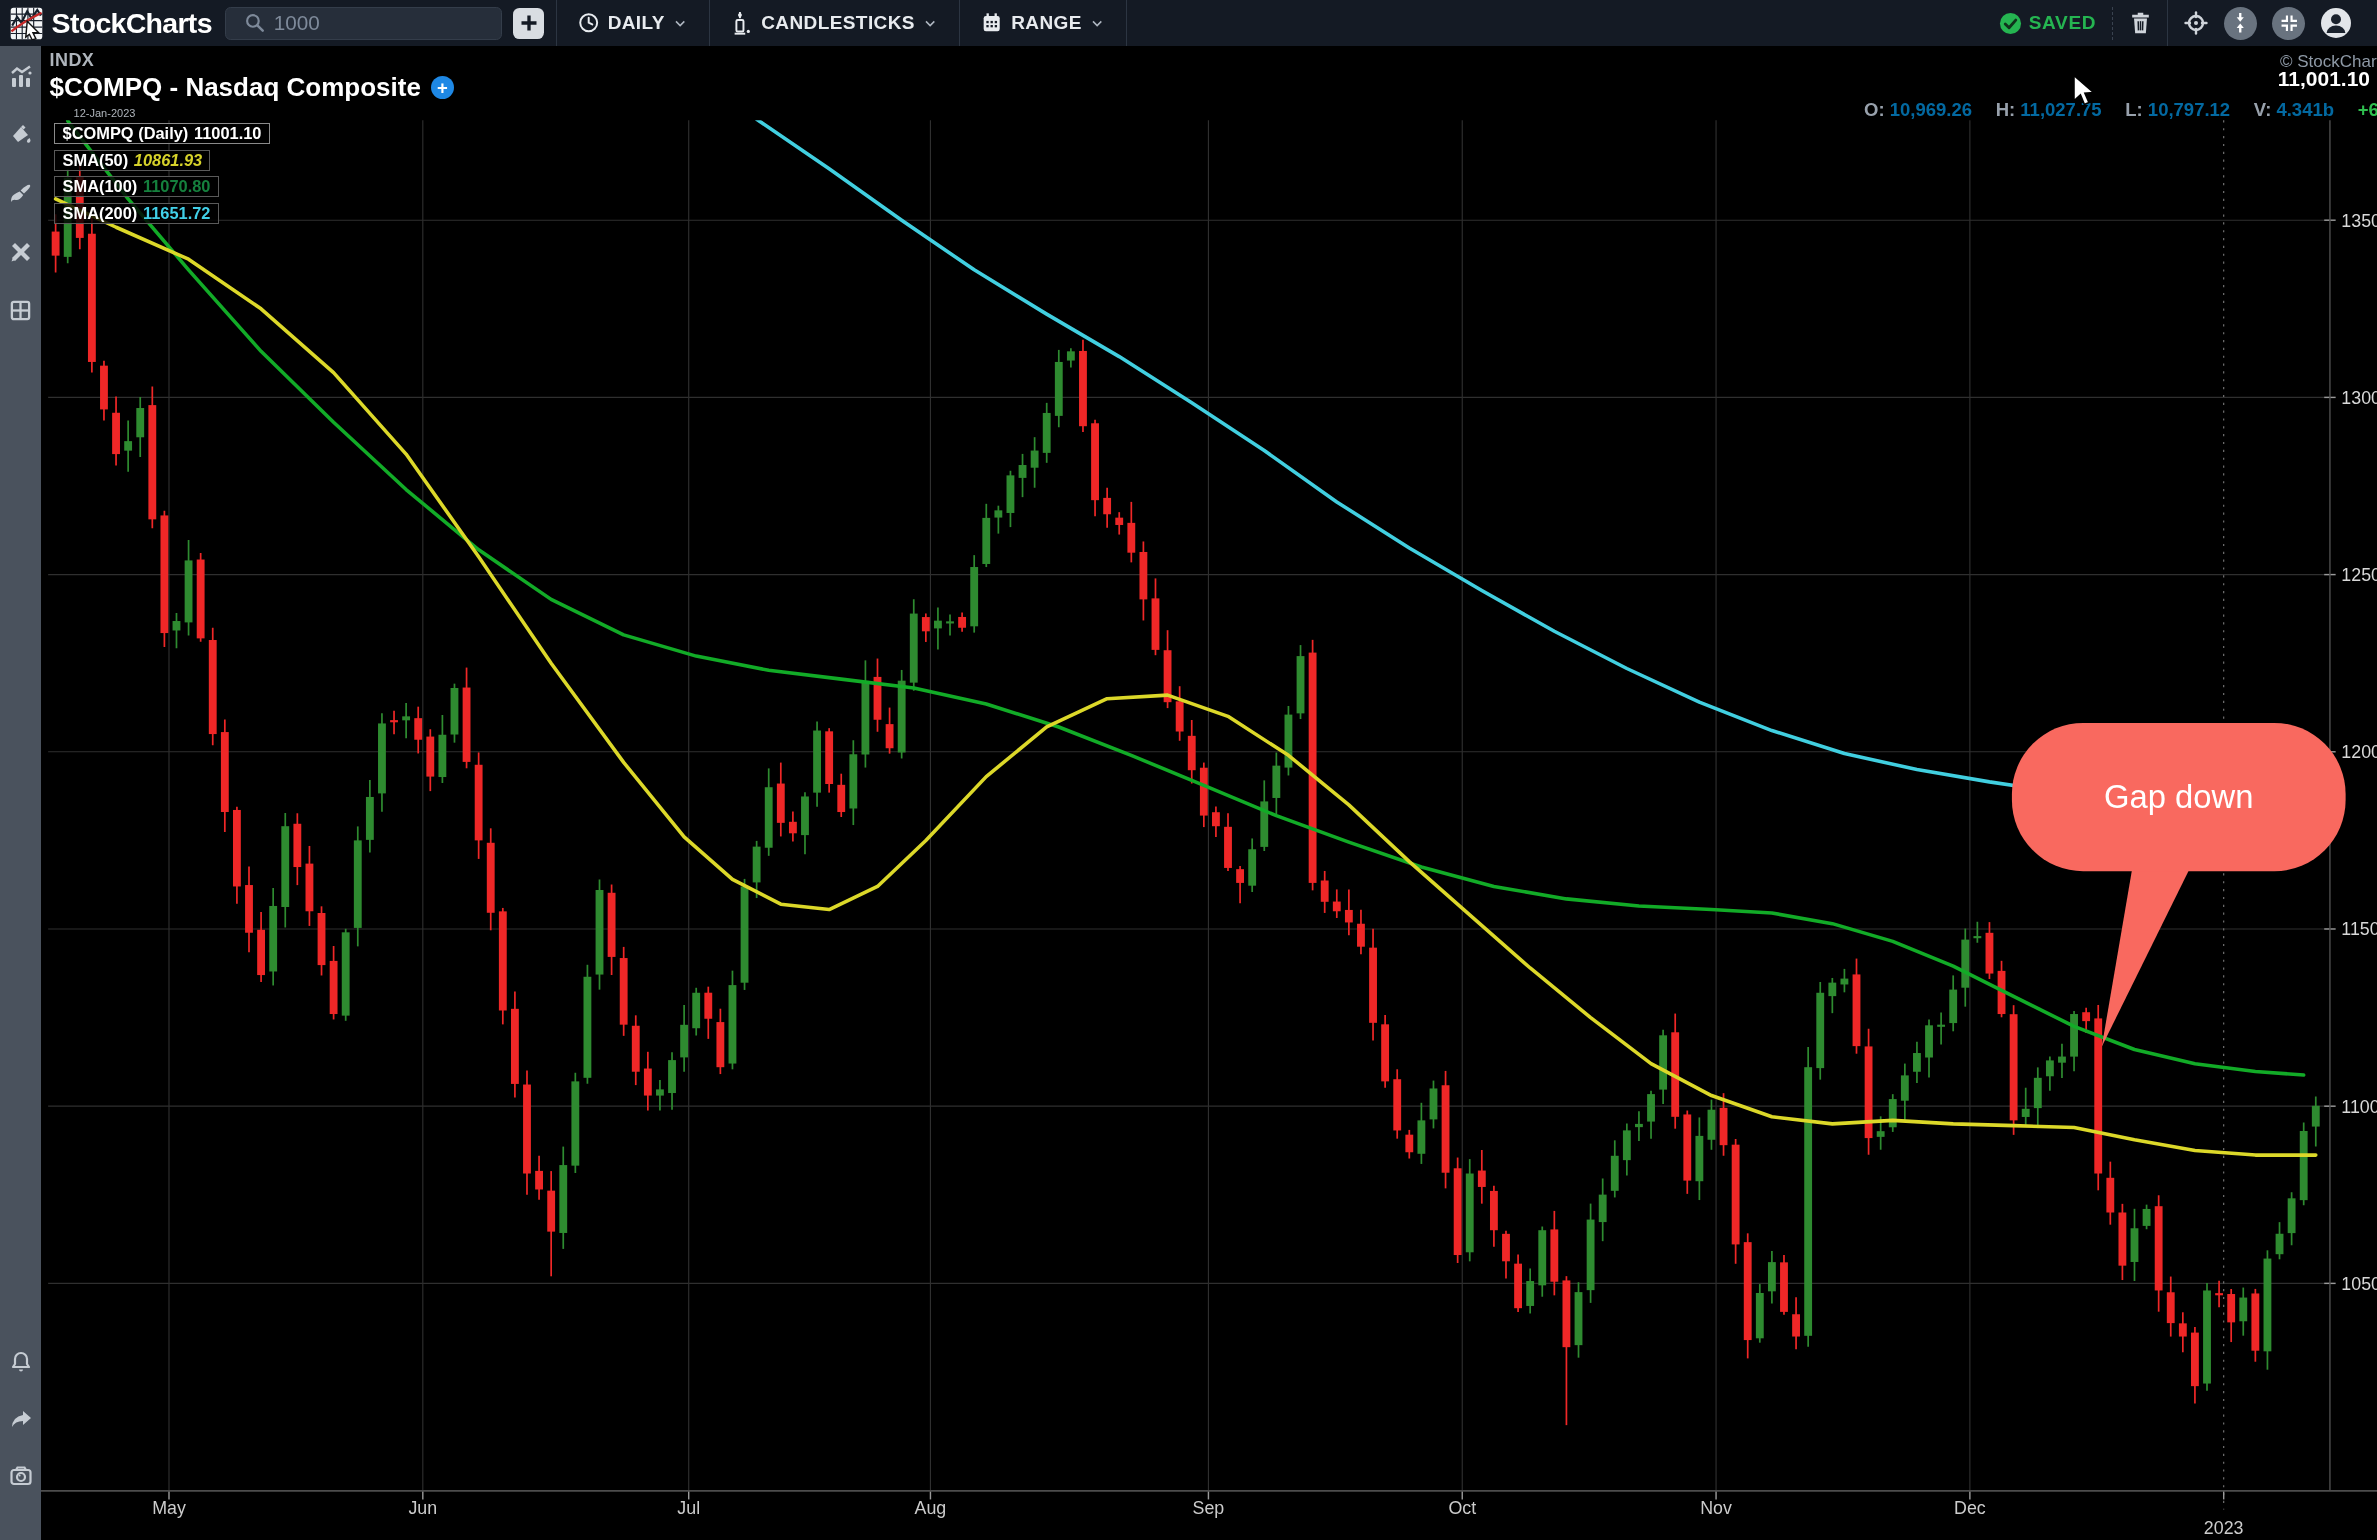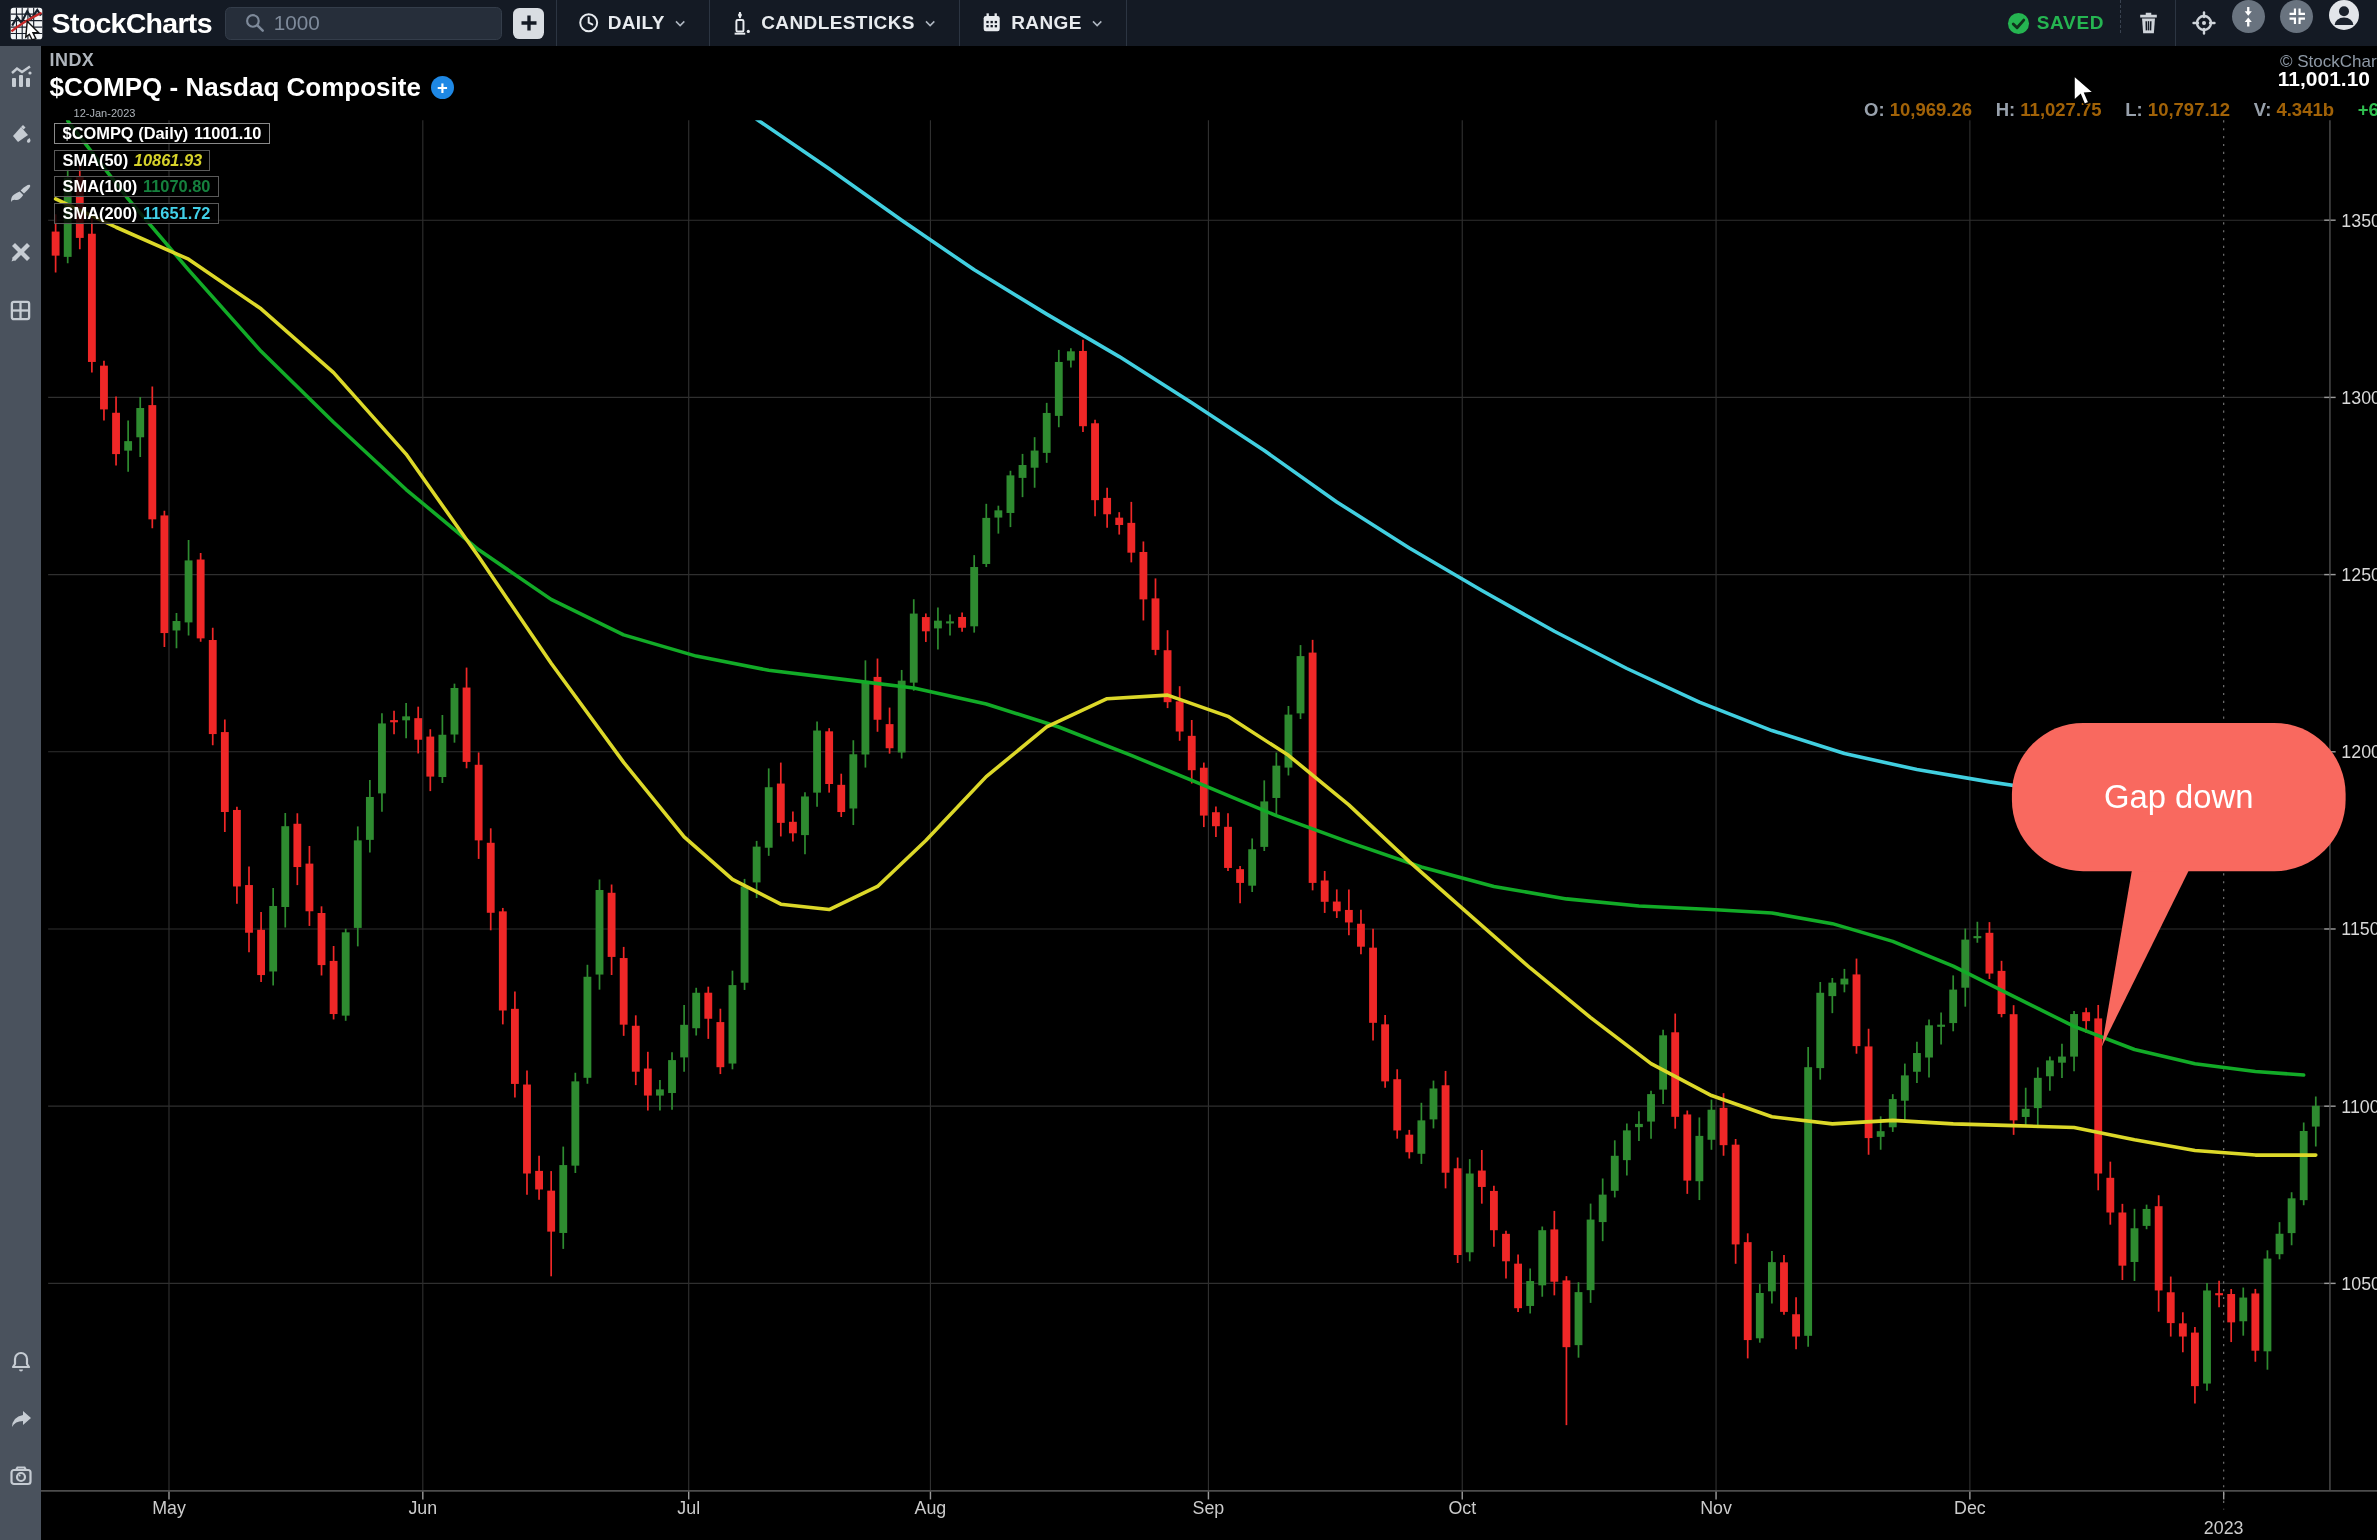--- a/index.html
+++ b/index.html
@@ -15,21 +15,21 @@
                 border:0.7px solid #343d4a; border-radius:5.7px; display:flex;
                 align-items:center; padding:0 18px; gap:8.6px; }
   .search-box input { background:transparent; border:none; outline:none; color:#7e8a9a;
                       font-size:20.7px; width:207px; font-family:inherit; }
   .add-btn { margin-left:11.4px; width:31px; height:31px; background:#d9dde2; border-radius:6.4px;
              display:flex; align-items:center; justify-content:center; cursor:pointer; }
   .tb-divider { width:0.7px; height:46px; background:#2c3542; margin:0 0; }
   .tb-item { display:flex; align-items:center; gap:8.6px; padding:0 21.4px; height:46px;
              cursor:pointer; color:#e8ebef; font-size:19px; font-weight:bold; letter-spacing:0.4px; }
   .tb-right { position:absolute; right:0; top:0; height:46px; display:flex;
-              gap:15.7px; padding-right:18px; }
+              align-items:center; gap:15.7px; padding-right:26px; }
   .saved { display:flex; align-items:center; gap:7.1px; color:#25b551; font-size:19px;
            font-weight:bold; letter-spacing:0.7px; }
   .dash-div { height:33px; border-left:1.4px dashed #39424f; }
   .sol-div { height:46px; border-left:0.7px solid #2c3542; }
   .icon-btn { display:flex; align-items:center; justify-content:center; cursor:pointer; }
   .circle-btn { width:33px; height:33px; border-radius:50%; background:#69737f;
                 display:flex; align-items:center; justify-content:center; cursor:pointer; }
   .person-btn { width:30px; height:30px; border-radius:50%; background:#e2e5e9;
                 display:flex; align-items:center; justify-content:center; cursor:pointer; }
 
@@ -50,21 +50,21 @@
   .hdr-date { position:absolute; left:8.6px; top:61px; color:#aeb4bb; font-size:11px;margin-left:24px; }
   .plus-circle { width:23px; height:23px; border-radius:50%; background:#1e88e5; color:#fff;
                  display:flex; align-items:center; justify-content:center; font-size:18.5px;
                  font-weight:bold; cursor:pointer; }
 
   .copyright { position:absolute; left:2239px; top:5.7px; color:#8e99a6; font-size:17px; white-space:nowrap; }
   .big-price { position:absolute; left:2121px; top:21.4px; width:208px; text-align:right;
                color:#fff; font-size:21px; font-weight:bold; }
   .quote-row { position:absolute; left:1823px; top:53px; white-space:nowrap; font-size:18.5px; font-weight:bold; }
   .quote-row .lbl { color:#98a1ac; font-weight:bold; }
-  .quote-row .val { color:#a16207; margin-right:18.5px; }
+  .quote-row .val { color:#0369a1; margin-right:18.5px; }
   .quote-row .chg { color:#2fbf4f; }
 
   .legend { position:absolute; left:7.1px; top:77px; }
   .legend-row { display:flex; align-items:flex-end; margin-bottom:5px; height:21.4px; cursor:pointer; }
   .legend-swatch { width:6.4px; }
   .legend-box { background:rgba(0,0,0,.82); border:0.7px solid #5a5a5a; display:flex;
                 align-items:center; padding:0 7.1px; font-size:16.4px; font-weight:bold; color:#fff; gap:5.7px; }
   .legend-row:first-child .legend-box { border-color:#8a8a8a; }
 
   .cursor { position:absolute; left:2071px; top:74px; z-index:90; pointer-events:none; }

